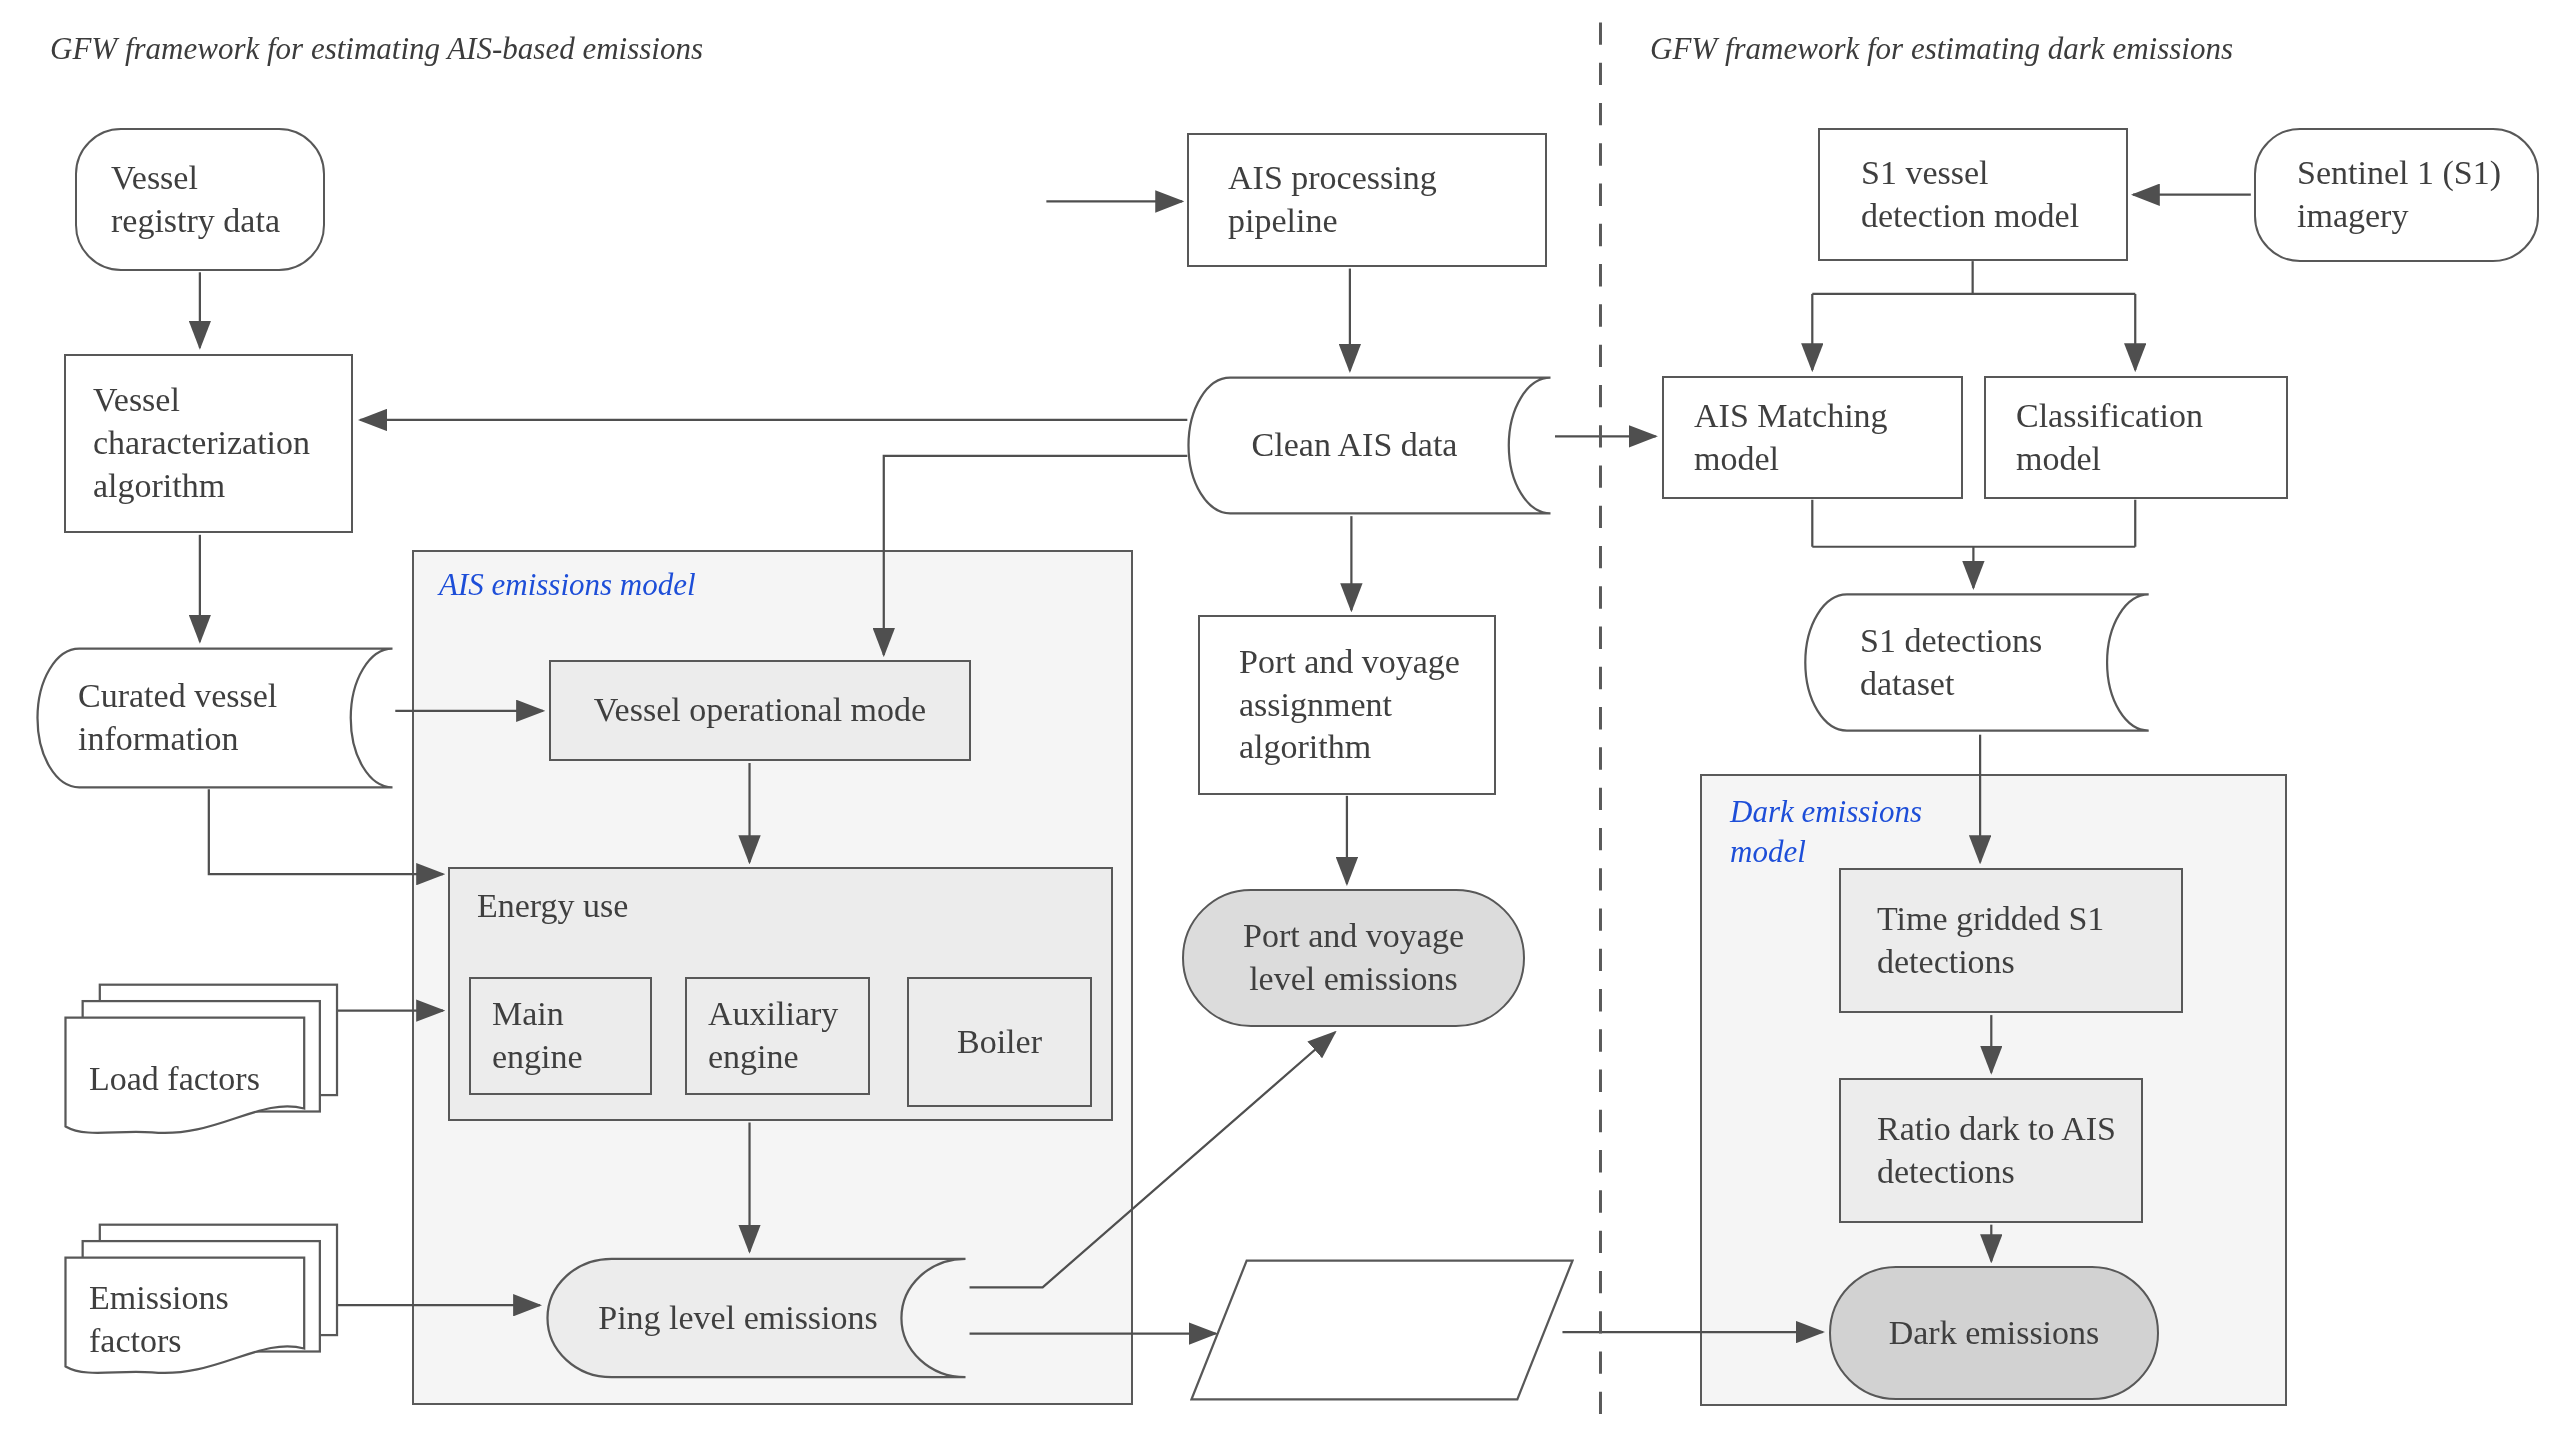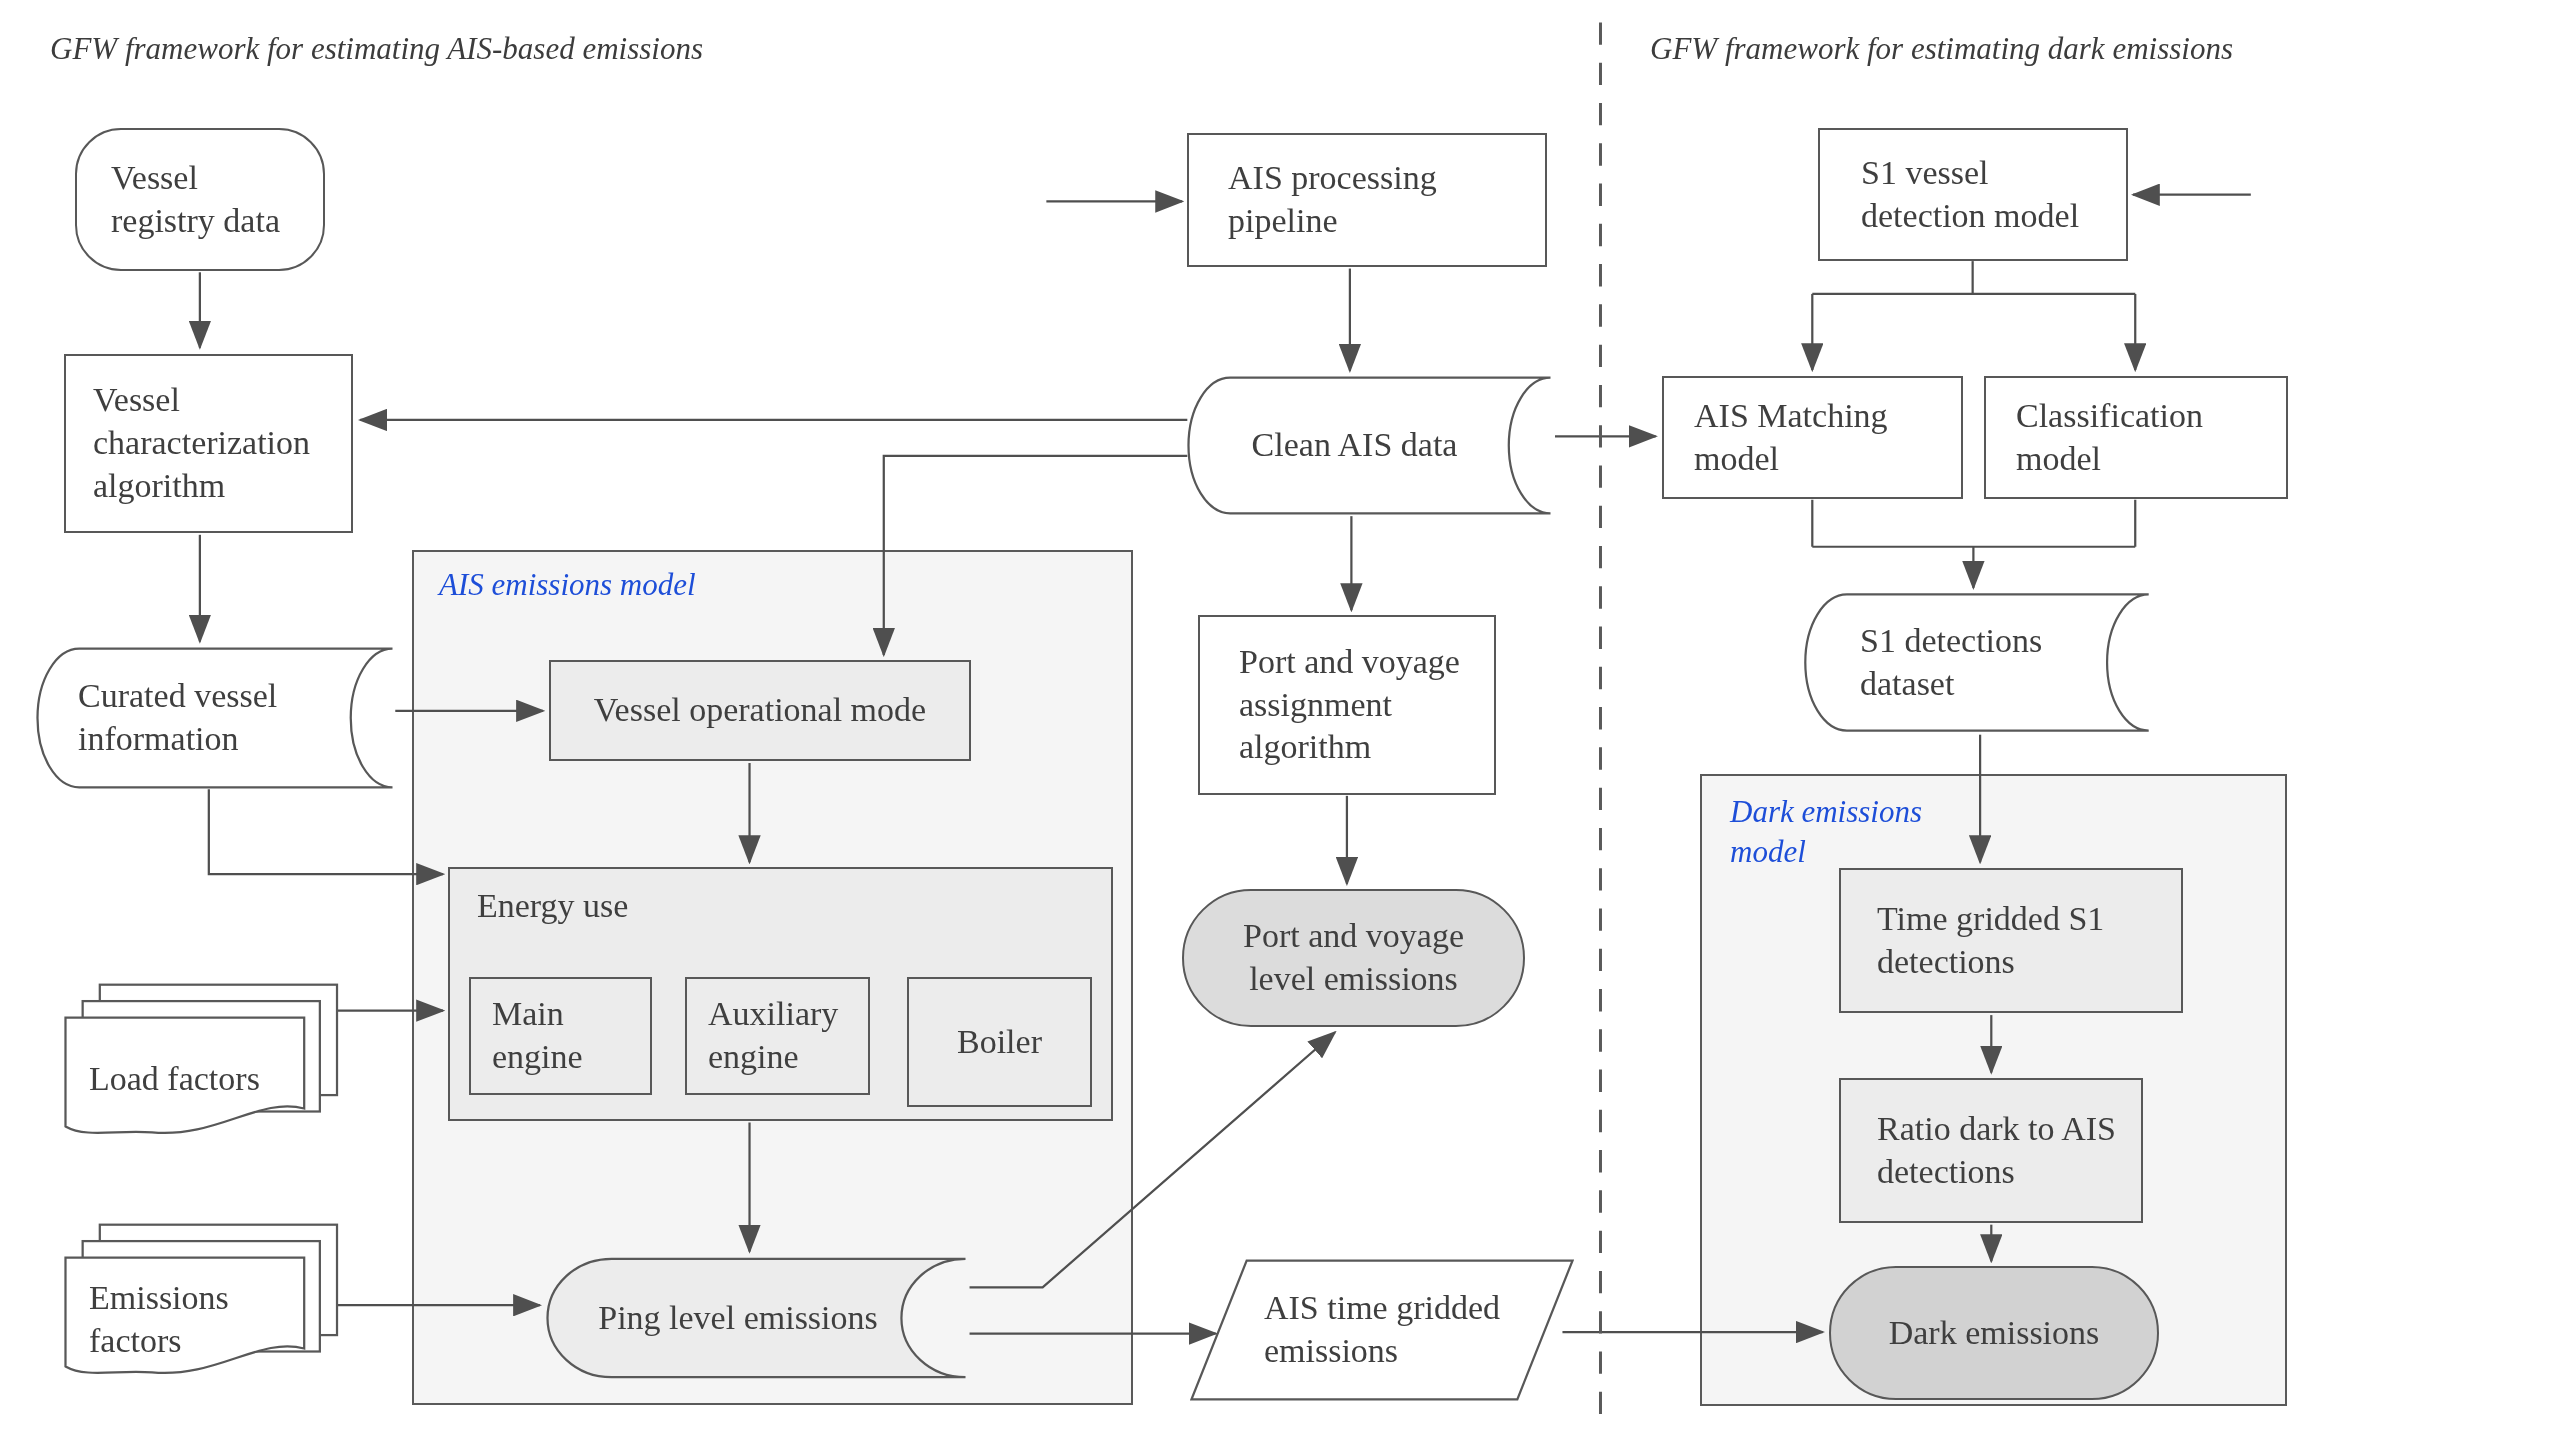--- a/index.html
+++ b/index.html
@@ -141,20 +141,22 @@
 algorithm</div>
   <div class="node stadium center" id="n-pvs">Port and voyage
 level emissions</div>
   <div class="node stadium-dark center" id="n-darkem">Dark emissions</div>
   <div class="node" id="n-match">AIS Matching
 model</div>
   <div class="node" id="n-class">Classification
 model</div>
   <div class="node" id="n-s1det">S1 vessel
 detection model</div>
+  <div class="node rounded" id="n-sentinel">Sentinel 1 (S1)
+imagery</div>
   <div class="node gray" id="n-tgs1">Time gridded S1
 detections</div>
   <div class="node gray" id="n-ratio">Ratio dark to AIS
 detections</div>
 
   <svg class="shape" id="s-clean" width="365" height="139" viewBox="0 0 490 186">
     <path d="M 488 2 H 58 A 56 91 0 0 0 58 184 H 488 A 56 91 0 0 1 488 2 Z" fill="#ffffff" stroke="#585858" stroke-width="3"></path>
   </svg>
   <div class="overlay" id="o-clean">Clean AIS data</div>
 
@@ -171,22 +173,20 @@
 dataset</div>
 
   <svg class="shape" id="s-ping" width="421" height="122" viewBox="0 0 565 163">
     <path d="M 563 2 H 88 A 86 79.5 0 0 0 88 161 H 563 A 86 79.5 0 0 1 563 2 Z" fill="#ececec" stroke="#585858" stroke-width="3"></path>
   </svg>
   <div class="overlay" id="o-ping">Ping level emissions</div>
 
   <svg class="shape" id="s-para" width="384" height="142" viewBox="0 0 515 190">
     <polygon points="76,2 513,2 439,188 2,188" fill="#ffffff" stroke="#585858" stroke-width="3"></polygon>
   </svg>
-  <div class="overlay" id="o-para">AIS time gridded
-emissions</div>
 
   <svg class="shape" id="s-load" width="276" height="166" viewBox="0 0 370 222">
     <g fill="#ffffff" stroke="#585858" stroke-width="3">
       <rect x="48" y="2" width="318" height="148"></rect>
       <rect x="25" y="24" width="318" height="148"></rect>
       <path d="M 2 46 H 322 V 168 C 262 152 205 208 118 200 C 72 196 30 208 2 192 Z"></path>
     </g>
   </svg>
   <div class="overlay" id="o-load">Load factors</div>
 

